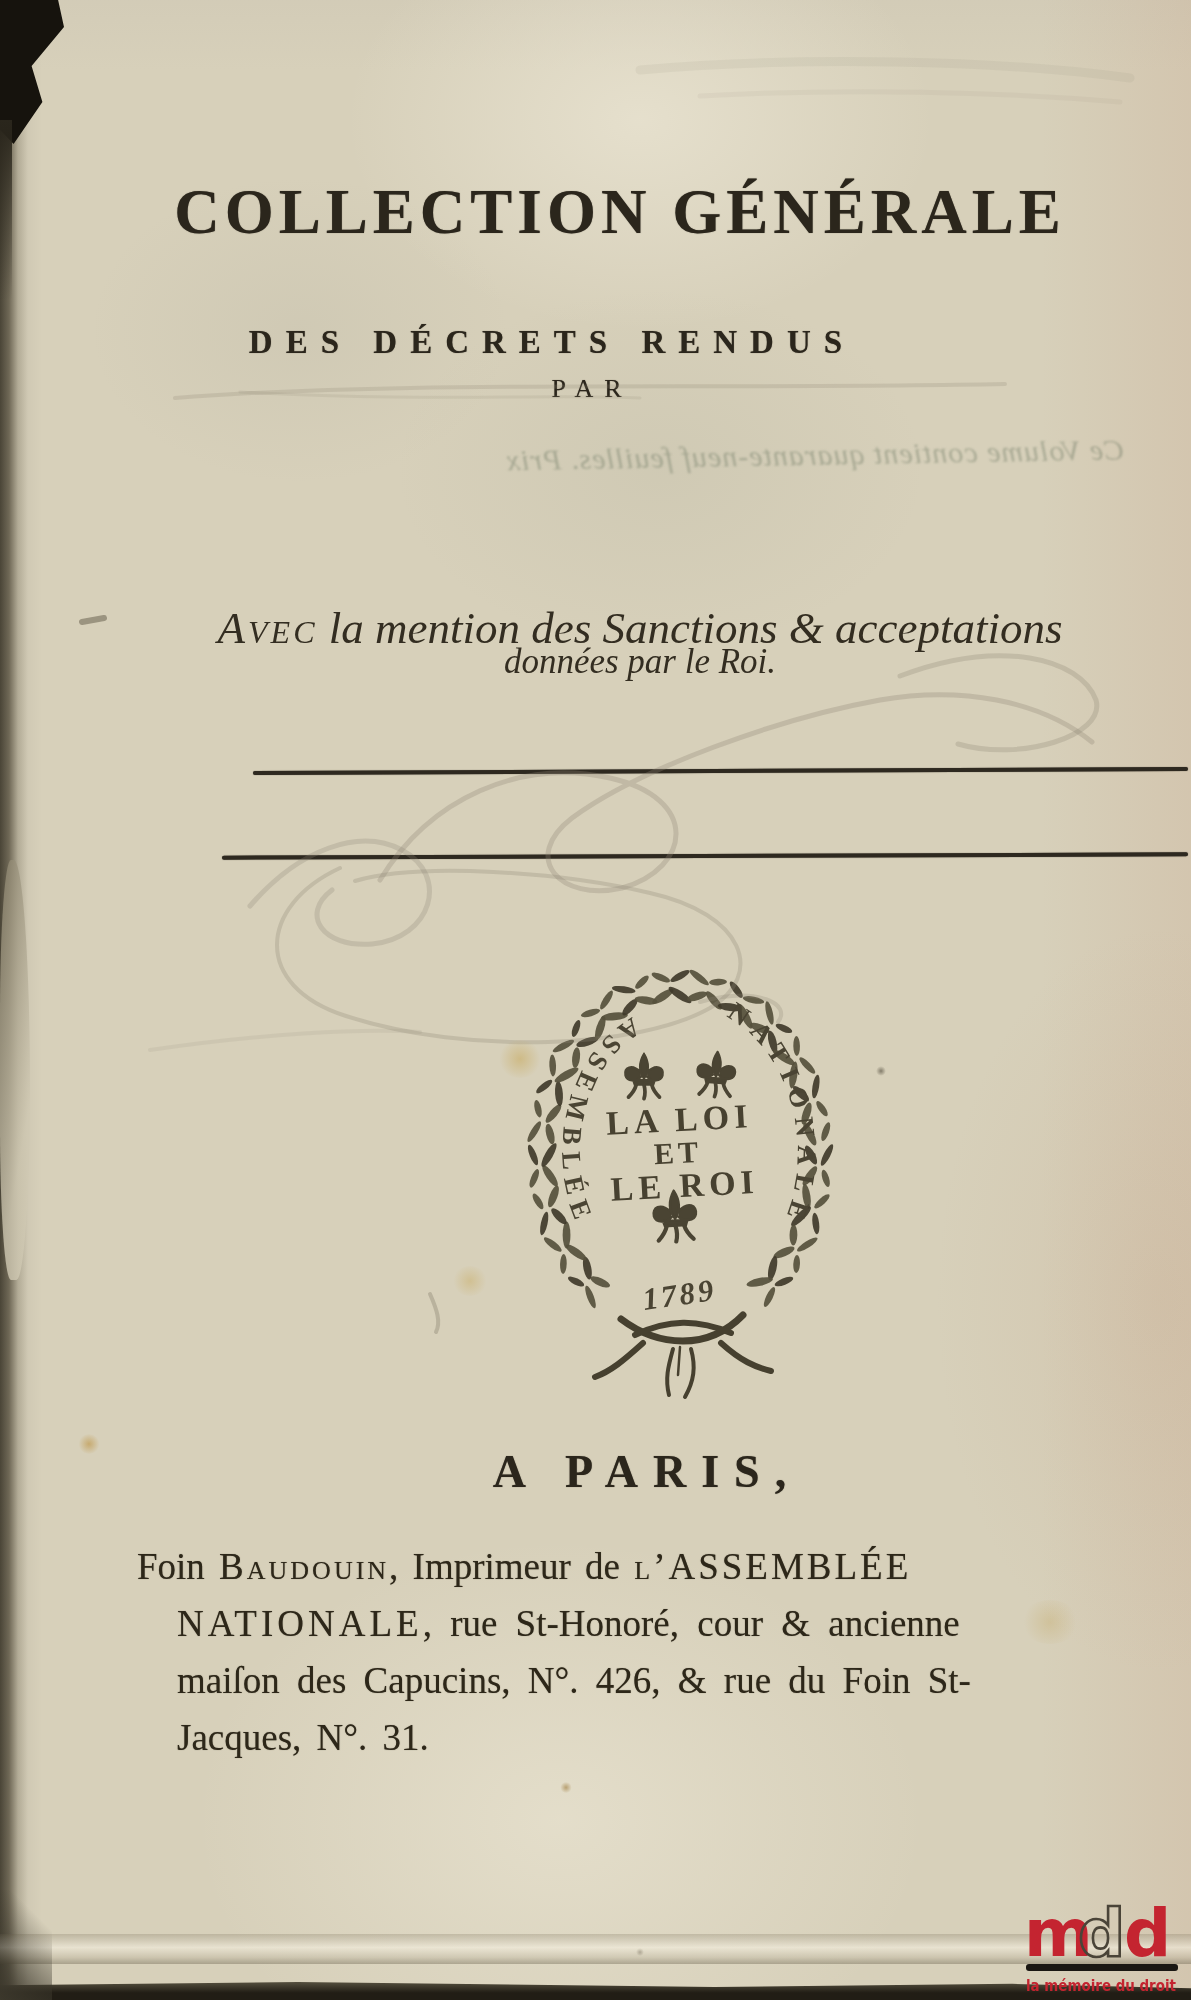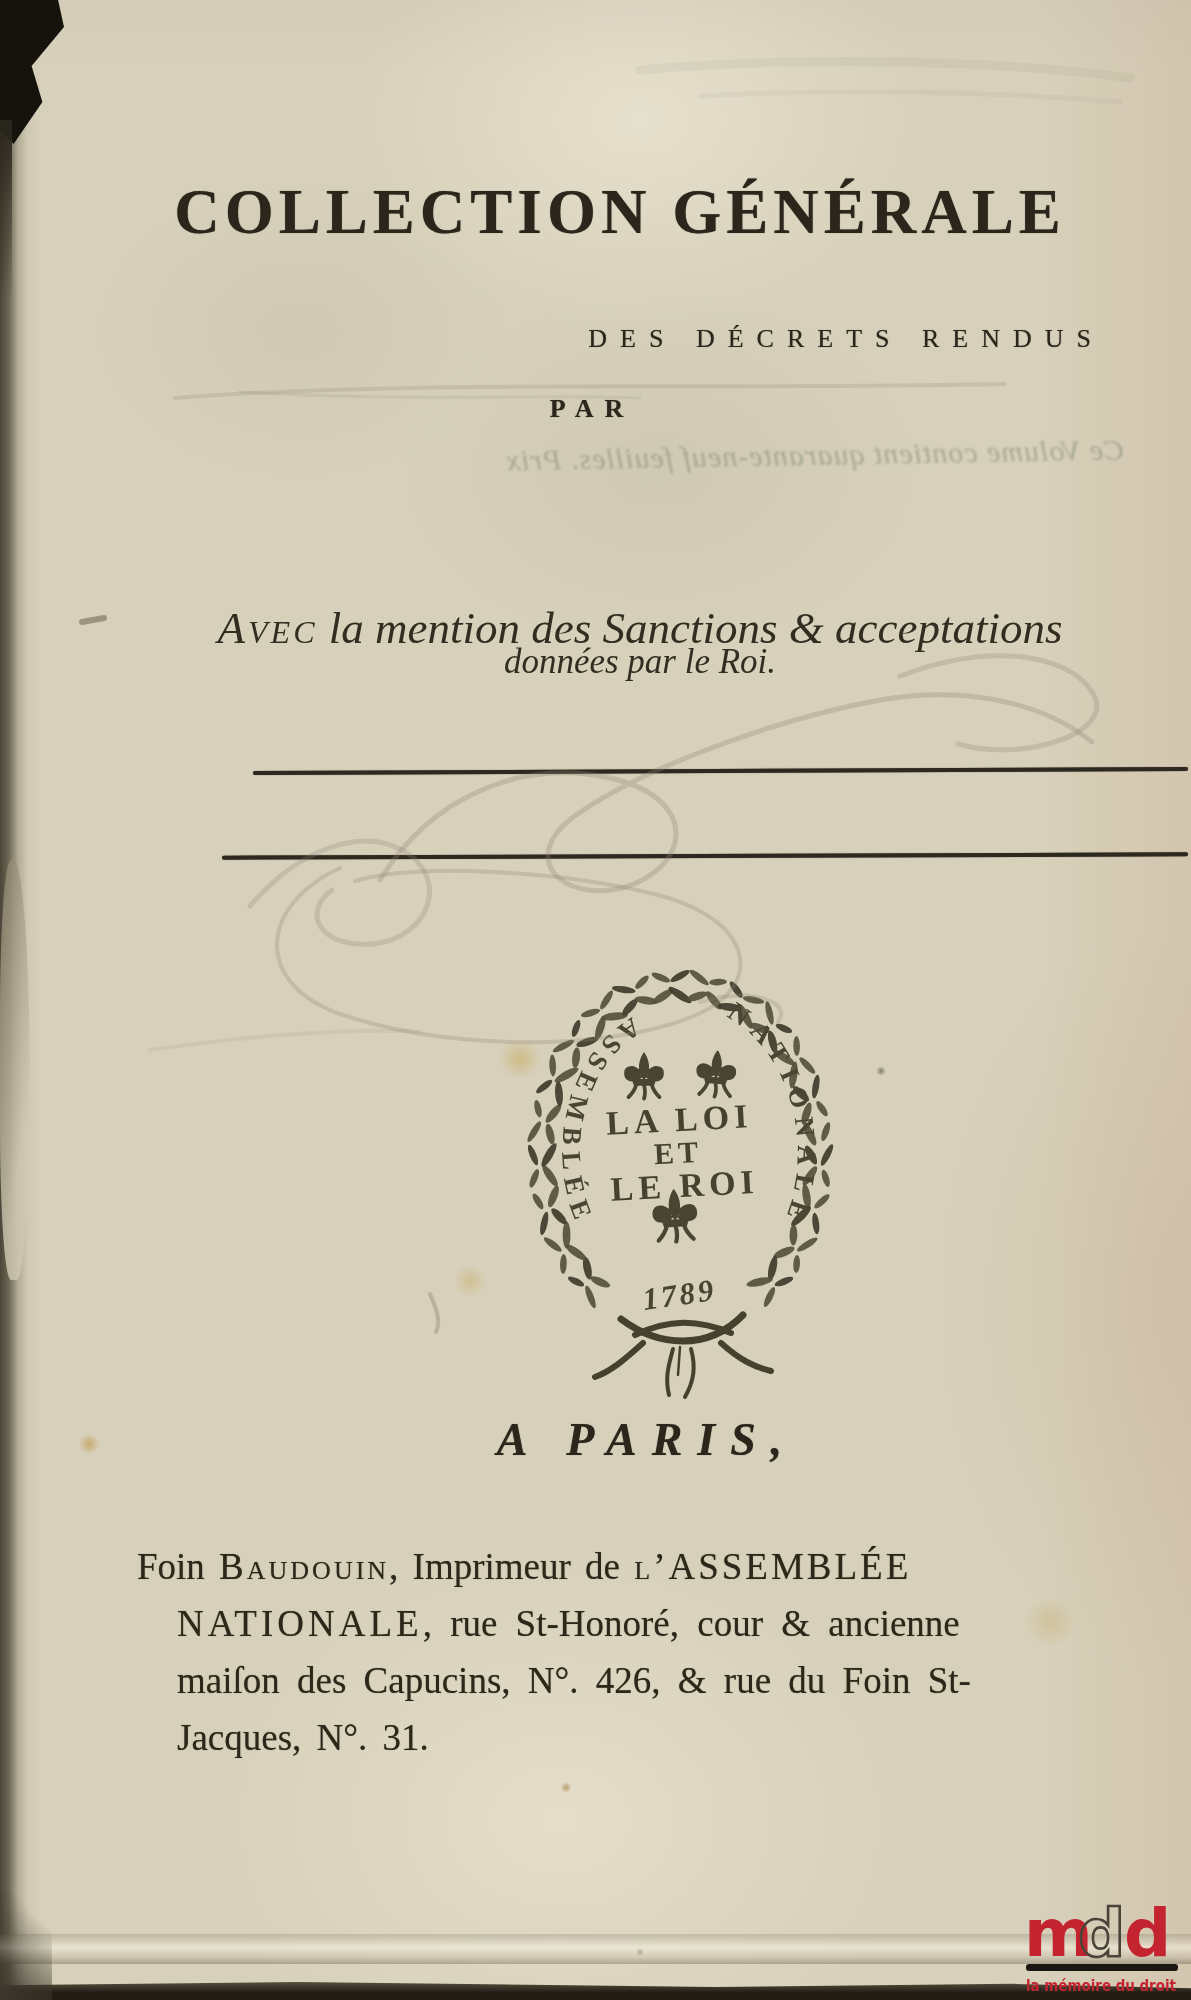--- a/index.html
+++ b/index.html
@@ -15,31 +15,31 @@
       linear-gradient(to left, rgba(196,156,130,.20), rgba(196,156,130,0) 150px),
       linear-gradient(to bottom, rgba(203,196,178,.35), rgba(203,196,178,0) 70px),
       #d7d0ba;
   }
   .abs{position:absolute;}
   .ink{color:#2b261c;text-shadow:0 0 1px rgba(43,38,28,.55);}
   .ctr{text-align:center;}
 
   
   .title1{top:176px;left:90px;width:1060px;font-size:63px;font-weight:bold;letter-spacing:5px;}
-  .title2{top:324px;left:0;width:1104px;font-size:26px;font-weight:normal;letter-spacing:13px;text-align:right;}
-  .title3{top:394px;left:0;width:1184px;font-size:26px;font-weight:bold;letter-spacing:11px;}
+  .title2{top:324px;left:0;width:1104px;font-size:33px;font-weight:bold;letter-spacing:13px;}
+  .title3{top:374px;left:0;width:1184px;font-size:26px;font-weight:normal;letter-spacing:11px;}
   .title4{top:478px;left:60px;width:1124px;font-size:55px;font-weight:bold;letter-spacing:6px;}
   .subtitle1{top:602px;left:120px;width:1040px;font-size:45px;font-style:italic;color:#332d21;}
   .subtitle1 .sc{font-variant:small-caps;letter-spacing:3px;}
   .subtitle2{top:642px;left:120px;width:1040px;font-size:35px;font-style:italic;color:#332d21;}
   .dateline{top:795px;left:64px;width:1126px;font-size:37px;color:#332d22;}
   .rule{background:#2e2920;border-radius:3px;box-shadow:0 0 1px rgba(46,41,32,.8);}
   .rule1{top:769px;left:253px;width:935px;height:4px;transform:rotate(-.25deg);}
   .rule2{top:854px;left:222px;width:966px;height:4px;transform:rotate(-.2deg);}
-  .paris{top:1413px;left:104px;width:1086px;font-size:46px;font-weight:bold;letter-spacing:15px;font-style:italic;}
+  .paris{top:1445px;left:104px;width:1086px;font-size:46px;font-weight:bold;letter-spacing:15px;}
   .imprint{top:1538px;left:137px;width:1056px;font-size:37px;color:#2d2719;line-height:57px;}
   .imprint .ind{padding-left:40px;}
   .imprint .sc{font-variant:small-caps;letter-spacing:3px;text-align:right;}
   .imprint .caps{letter-spacing:4px;}
   .imprint div{text-shadow:0 0 1px rgba(45,39,25,.5);}
 
   
   .bleed{
     top:438px;left:445px;width:740px;font-size:30px;font-style:italic;
     transform:scaleX(-1) rotate(1deg);color:rgba(104,116,96,.42);

